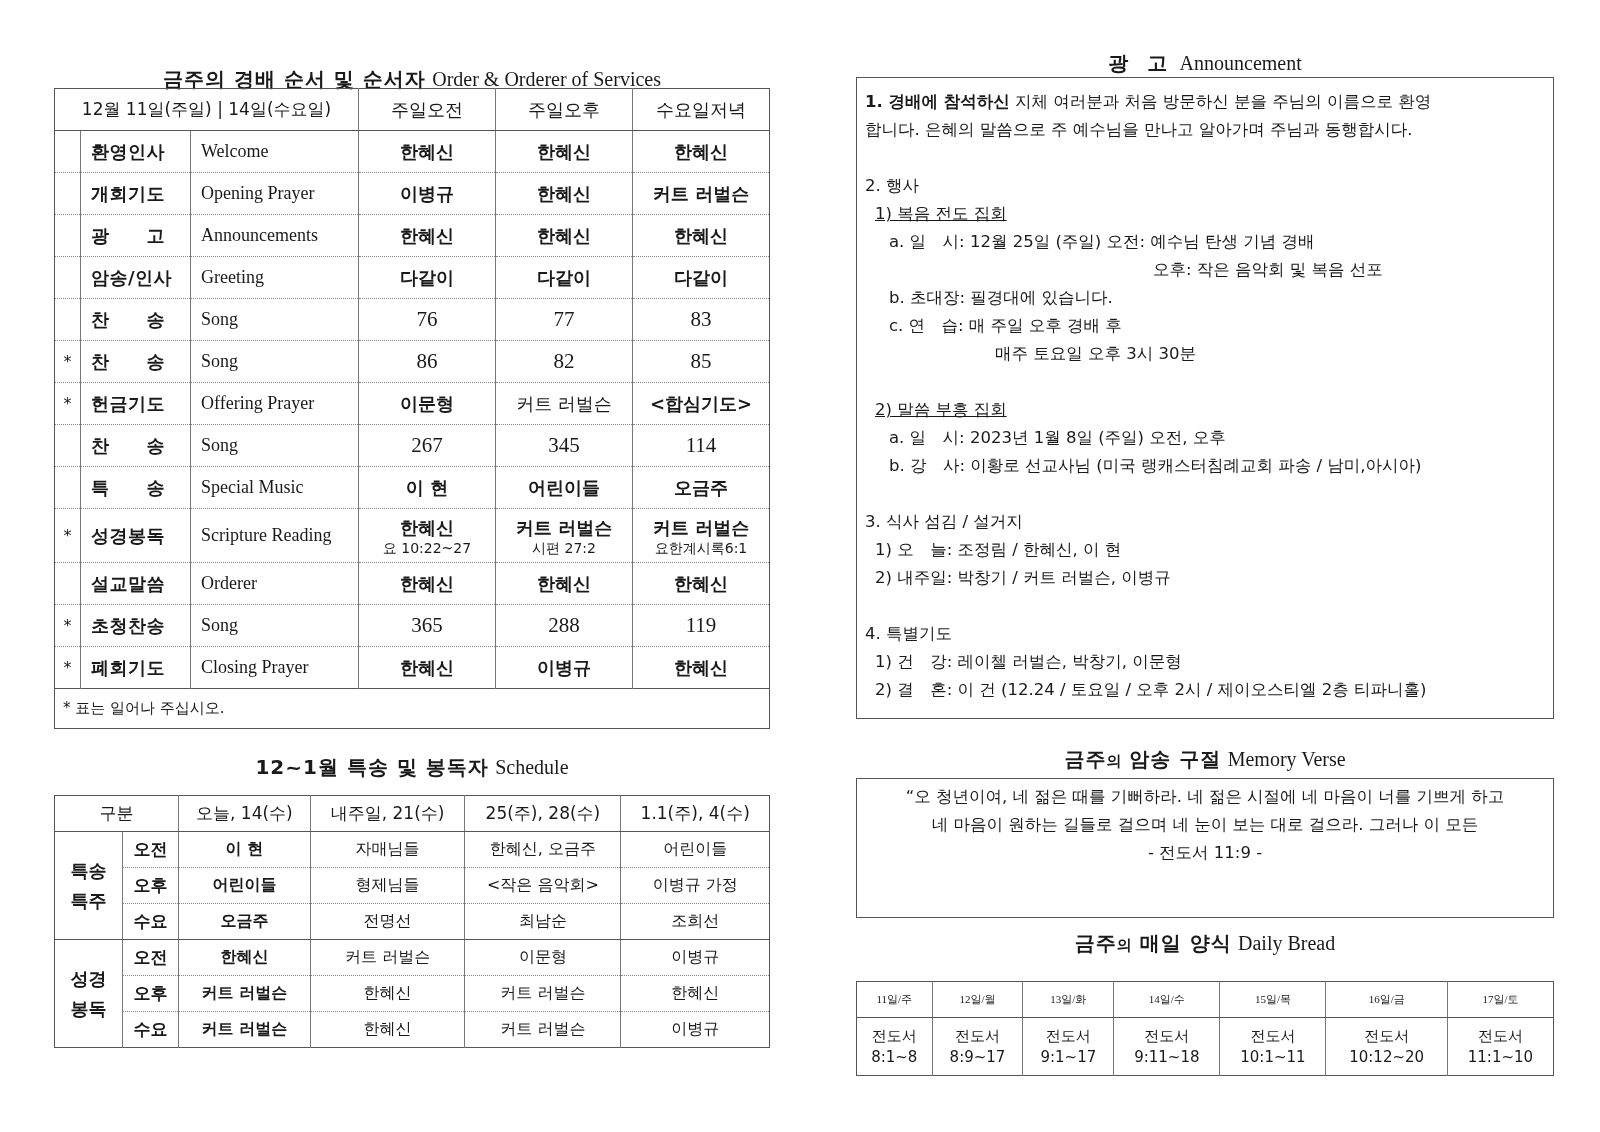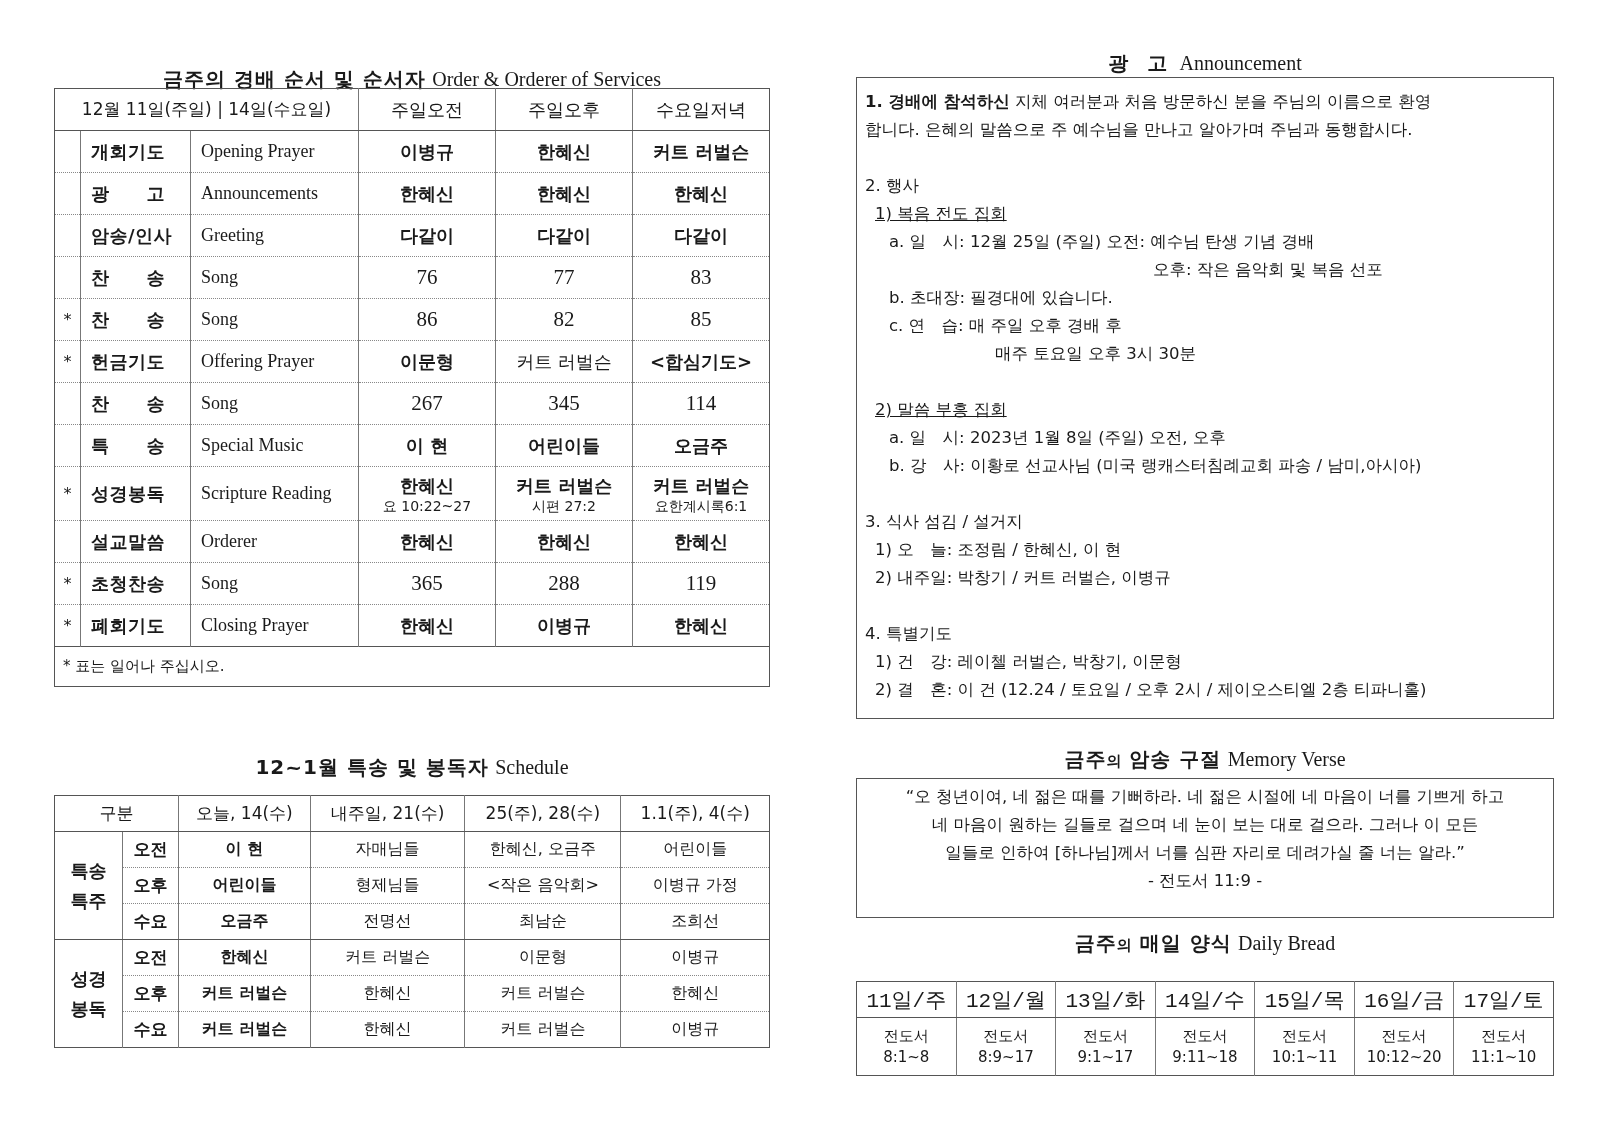--- a/index.html
+++ b/index.html
@@ -49,21 +49,21 @@
   #announce .i1 { padding-left: 10px; }
   #announce .i2 { padding-left: 24px; }
   #announce .i3 { padding-left: 130px; }
   #announce .i4 { padding-left: 288px; }
 
   
   #verse { position: absolute; left: 856px; top: 778px; width: 698px; height: 140px; border: 1.5px solid #555; text-align: center; font-family: "DejaVu Sans", sans-serif; font-size: 16.5px; line-height: 28px; padding-top: 4px; }
 
   
   #bread { left: 856px; top: 968px; width: 698px; border: 1.5px solid #555; }
-  #bread th { height: 36px; font-size: 21px; border-left: 1px solid #777; border-bottom: 1.5px solid #555; font-family: Liberation Mono, monospace; }
+  #bread th { height: 36px; font-size: 11px; border-left: 1px solid #777; border-bottom: 1.5px solid #555; font-family: Liberation Serif, serif; }
   #bread th:first-child, #bread td:first-child { border-left: none; }
   #bread td { height: 58px; font-size: 15px; border-left: 1px solid #777; line-height: 21px; font-family: "DejaVu Sans", sans-serif; }
 </style>
 </head>
 <body>
 
 <div class="section-title" style="left:54px; width:716px; top:46px;margin-top:20px;">
   <span class="ko">금주의 경배 순서 및 순서자</span>
   <span class="en">Order &amp; Orderer of Services</span>
 </div>
@@ -71,20 +71,28 @@
 <table id="order">
   <tbody>
       <tr>
     <th colspan="3">12월 11일(주일) | 14일(수요일)</th>
     <th>주일오전</th>
     <th>주일오후</th>
     <th>수요일저녁</th>
   </tr>
   </tbody>
     <tbody id="order-body">
+      <tr>
+        <td class="star"><span></span></td>
+        <td class="ko-label"><span>환영인사</span></td>
+        <td class="en-label"><span>Welcome</span></td>
+        <td class="val"><span>한혜신</span></td>
+        <td class="val"><span>한혜신</span></td>
+        <td class="val"><span>한혜신</span></td>
+      </tr>
       <tr>
         <td class="star"><span></span></td>
         <td class="ko-label"><span>개회기도</span></td>
         <td class="en-label"><span>Opening Prayer</span></td>
         <td class="val"><span>이병규</span></td>
         <td class="val"><span>한혜신</span></td>
         <td class="val"><span>커트 러벌슨</span></td>
       </tr>
       <tr>
         <td class="star"><span></span></td>
@@ -282,21 +290,20 @@
 </div>
 
 <div class="section-title" style="left:856px; width:698px; top:746px;">
   <span class="ko">금주</span><span class="ko-small">의</span><span class="ko"> 암송 구절</span>
   <span class="en">Memory Verse</span>
 </div>
 
 <div id="verse">
   <div>“오 청년이여, 네 젊은 때를 기뻐하라. 네 젊은 시절에 네 마음이 너를 기쁘게 하고</div>
   <div>네 마음이 원하는 길들로 걸으며 네 눈이 보는 대로 걸으라. 그러나 이 모든</div>
-  <div>일들로 인하여 [하나님]께서 너를 심판 자리로 데려가실 줄 너는 알라.”</div>
   <div>- 전도서 11:9 -</div>
 </div>
 
 <div class="section-title" style="left:856px; width:698px; top:930px;">
   <span class="ko">금주</span><span class="ko-small">의</span><span class="ko"> 매일 양식</span>
   <span class="en">Daily Bread</span>
 </div>
 
 <table id="bread">
   <tbody>

